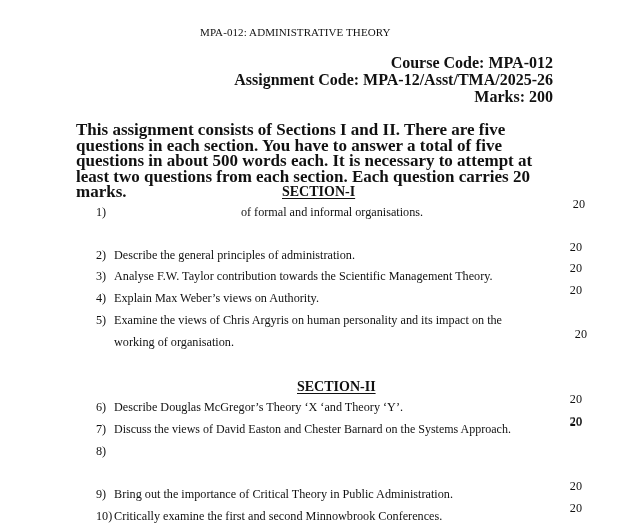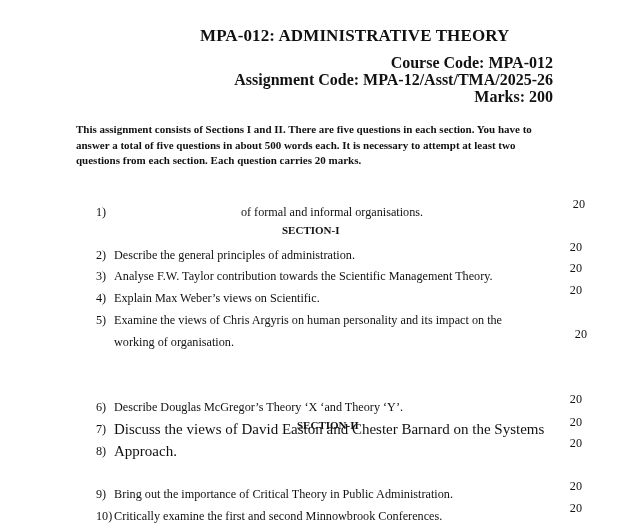--- a/index.html
+++ b/index.html
@@ -3,33 +3,33 @@
 <meta charset="utf-8">
 <style>
   html, body { margin: 0; padding: 0; background: #ffffff; }
   body {
     width: 624px; height: 528px; overflow: hidden; position: relative;
     font-family: "Liberation Serif", "DejaVu Serif", serif;
     color: #111111;
   }
   .title {
     position: absolute; left: 200px; top: 26px;
-    font-size: 17px; font-weight: bold; letter-spacing: 0.1px;
+    font-size: 11px; font-weight: normal; letter-spacing: 0.1px;
   }
   .meta {
     position: absolute; right: 71px; top: 54px; text-align: right;
     font-size: 16px; font-weight: bold; line-height: 17px;
   }
   .intro {
     position: absolute; left: 76px; top: 122px; width: 484px;
-    font-size: 11px; font-weight: bold; line-height: 15.5px;
+    font-size: 17px; font-weight: bold; line-height: 15.5px;
   }
   .section-heading {
-    position: absolute; font-size: 11px; font-weight: bold;
-    text-underline-offset: 2px; margin-top: 40px;
+    position: absolute; font-size: 14px; font-weight: bold;
+    text-decoration: underline; text-underline-offset: 2px;
   }
   .q {
     position: absolute; left: 96px; width: 494px;
     font-size: 12.2px; line-height: 21.5px;
   }
   .q .num { position: absolute; left: 0; top: 0; }
   .q .text { display: block; padding-left: 18px; padding-right: 40px; }
   .q .marks { position: absolute; right: 8px; bottom: 8px; font-family: Liberation Serif, serif; }
 </style>
 </head>
@@ -61,42 +61,42 @@
   </div>
 
   <div class="q" style="top:266px;">
     <span class="num">3)</span>
     <span class="text">Analyse F.W. Taylor contribution towards the Scientific Management Theory.</span>
     <span class="marks">20</span>
   </div>
 
   <div class="q" style="top:288px;">
     <span class="num">4)</span>
-    <span class="text">Explain Max Weber’s views on Scientific.</span>
+    <span class="text">Explain Max Weber’s views on Authority.</span>
     <span class="marks">20</span>
   </div>
 
   <div class="q" style="top:310px;">
     <span class="num">5)</span>
     <span class="text">Examine the views of Chris Argyris on human personality and its impact on the</span>
     <span class="text">working of organisation.</span>
     <span class="marks" style="right:3px;">20</span>
   </div>
 
   <div class="section-heading" style="left:297px; top:379px;">SECTION-II</div>
 
   <div class="q" style="top:397px;">
     <span class="num">6)</span>
     <span class="text">Describe Douglas McGregor’s Theory ‘X ‘and Theory ‘Y’.</span>
     <span class="marks">20</span>
   </div>
 
   <div class="q" style="top:419px;">
     <span class="num">7)</span>
-    <span class="text" style="font-size:15px;">Discuss the views of David Easton and Chester Barnard on the Systems Approach.</span>
+    <span class="text" style="font-size:12px;">Discuss the views of David Easton and Chester Barnard on the Systems Approach.</span>
     <span class="marks">20</span>
   </div>
 
   <div class="q" style="top:441px;">
     <span class="num">8)</span>
     <span class="marks">20</span>
   </div>
 
   <div class="q" style="top:484px;">
     <span class="num">9)</span>

